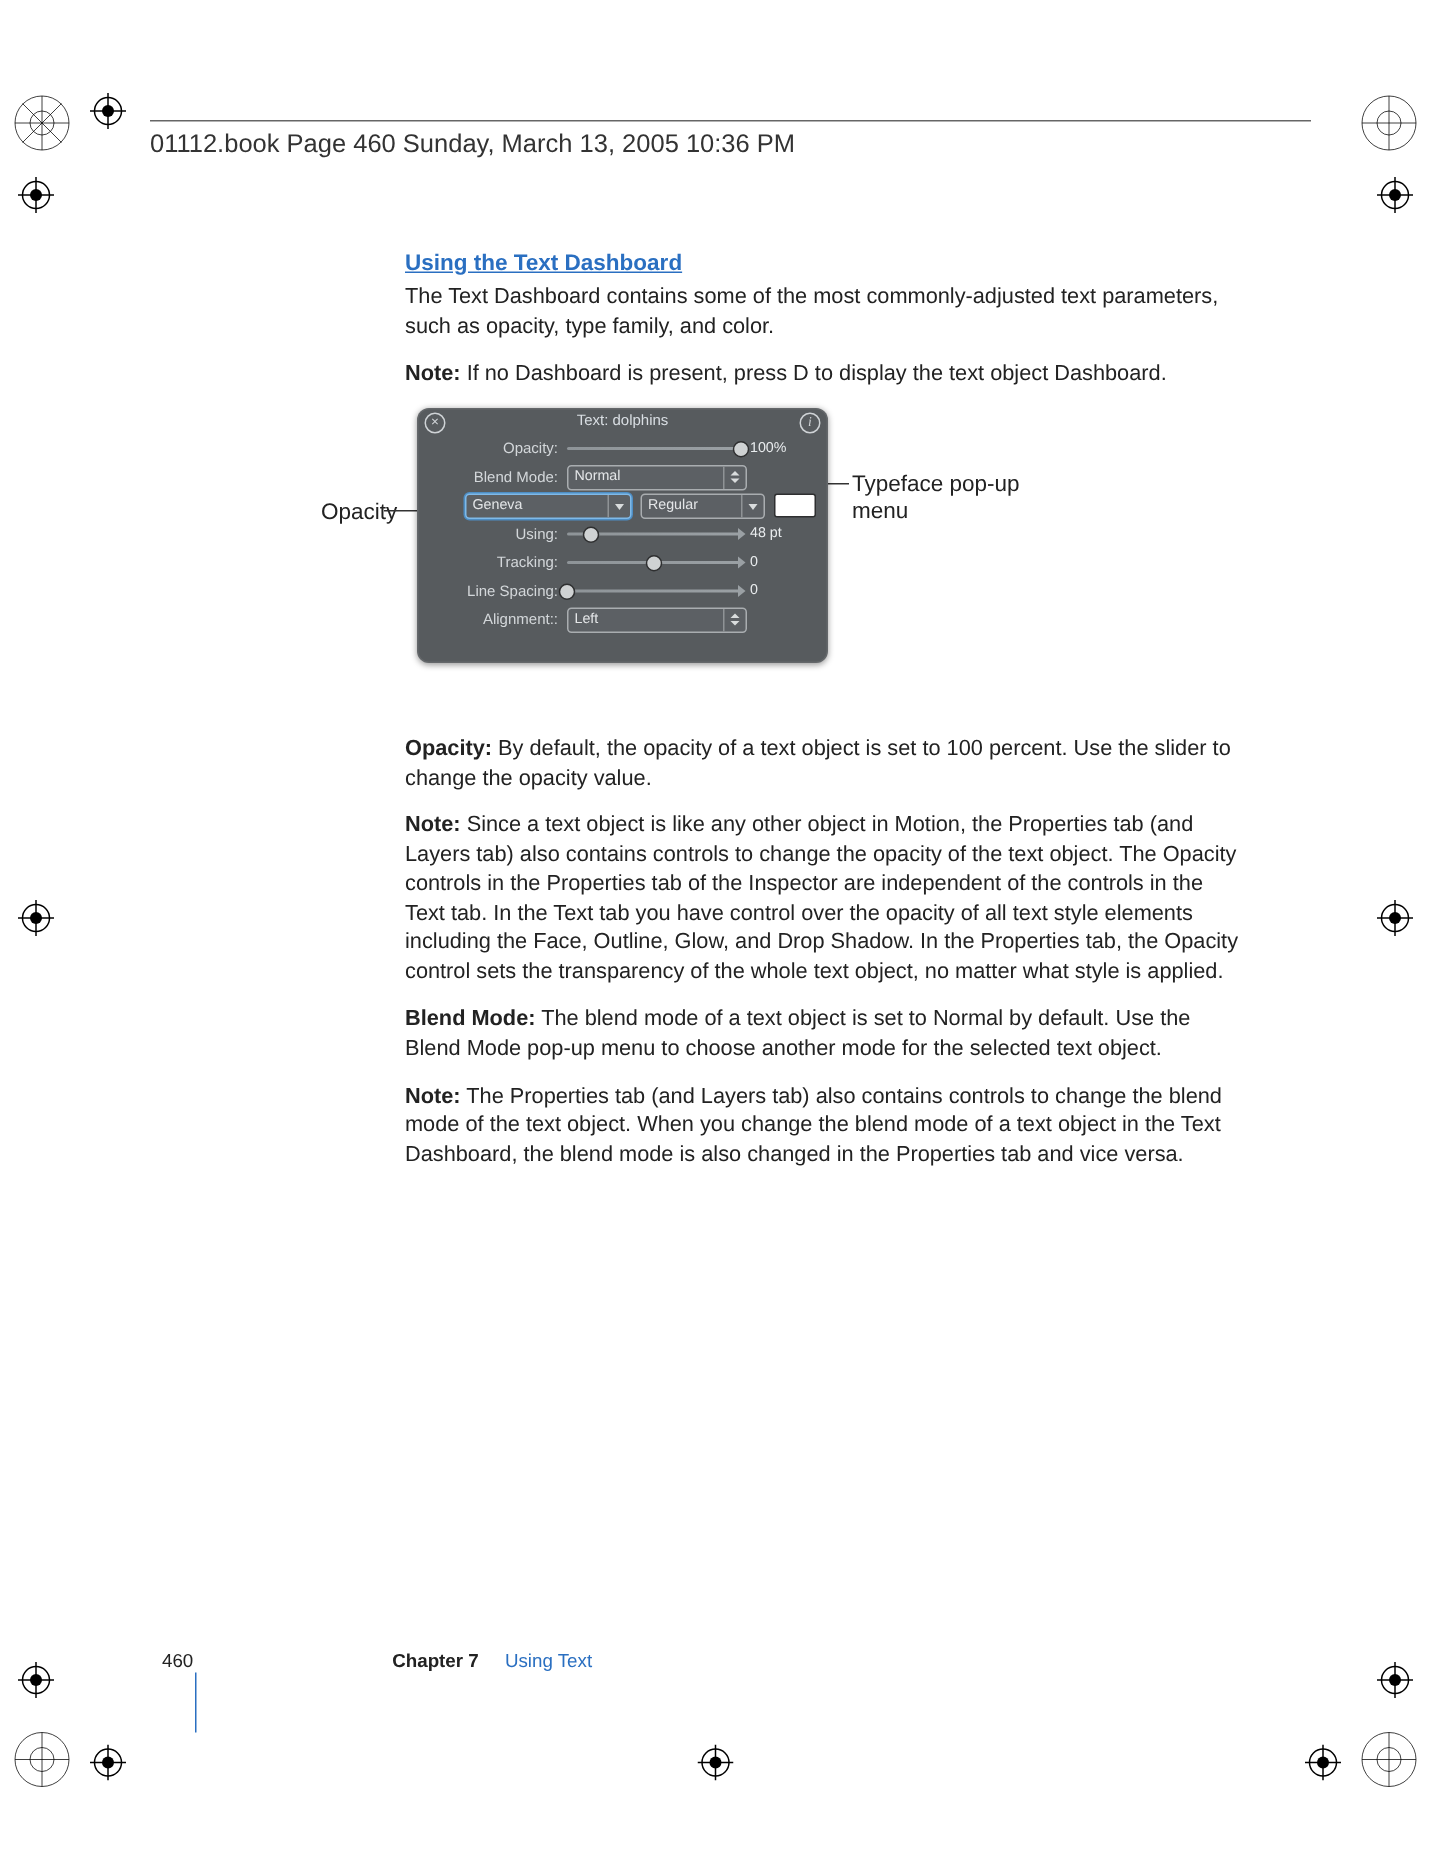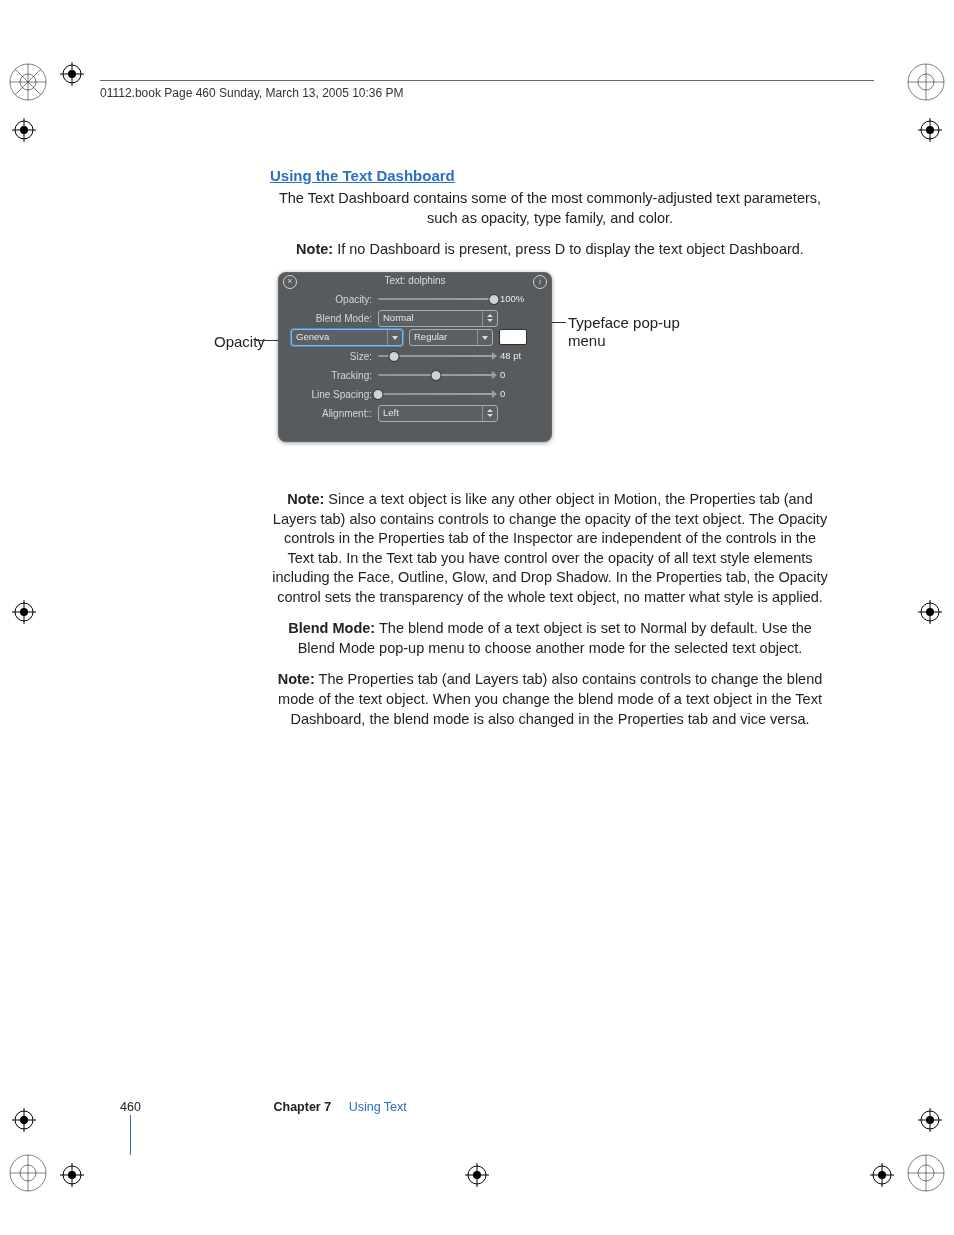--- a/index.html
+++ b/index.html
@@ -30,21 +30,21 @@
   .radial svg { width: 100%; height: 100%; }
 
   .header-rule {
     position: absolute;
     left: 100px; right: 80px; top: 80px;
     border-top: 1px solid #666;
   }
   .header-text {
     position: absolute;
     left: 100px; top: 86px;
-    font-size: 12px;
+    font-size: 17px;
     color: #333;
   }
 
   
   .content {
     position: absolute;
     left: 270px;
     top: 166px;
     width: 560px;
     font-size: 14.5px;
@@ -52,21 +52,20 @@
   }
   .content h3 {
     margin: 0 0 3px 0;
     font-size: 15px;
     font-weight: bold;
     color: #2a6fc1;
     text-decoration: underline;
   }
   .content p {
     margin: 0 0 12px 0;
-    text-align: center;
   }
   .bi { font-weight: bold; }
   .b  { font-weight: bold; }
   .key { font-family: inherit; }
 
   
   .figwrap {
     position: relative;
     height: 200px;
     margin: 6px 0 18px 0;
@@ -196,21 +195,21 @@
   }
   .leader {
     position: absolute;
     height: 1px;
     background: #333;
   }
 
   
   .footer {
     position: absolute;
-    left: 120px; top: 1100px;
+    left: 108px; top: 1100px;
     font-size: 12.5px;
   }
   .footer .pg   { display: inline-block; width: 150px; }
   .footer .chap { font-weight: bold; }
   .footer .sec  { color: #2a6fc1; margin-left: 14px; }
 
   .blue-edge {
     position: absolute;
     left: 130px; top: 1115px;
     width: 1px; height: 40px;
@@ -375,34 +374,34 @@
         </div>
 
         <div class="row">
           <span class="lab">Blend Mode:</span>
           <div class="popup dual blend">
             <span>Normal</span>
             <span class="dd"></span>
           </div>
         </div>
 
-        <div class="row" style="padding-left:13px;">
+        <div class="row" style="padding-left:32px;">
           <div class="popup noup family">
             <span>Geneva</span>
             <span class="dd"></span>
           </div>
           <div class="popup noup typeface">
             <span>Regular</span>
             <span class="dd"></span>
           </div>
           <div class="swatch"></div>
         </div>
 
         <div class="row">
-          <span class="lab">Size:</span>
+          <span class="lab">Using:</span>
           <div class="track">
             <div class="endcap"></div>
             <div class="knob" style="left:14%;"></div>
           </div>
           <span class="val">48 pt</span>
         </div>
 
         <div class="row">
           <span class="lab">Tracking:</span>
           <div class="track">
@@ -424,20 +423,24 @@
         <div class="row">
           <span class="lab">Alignment::</span>
           <div class="popup dual align">
             <span>Left</span>
             <span class="dd"></span>
           </div>
         </div>
       </div>
     </div>
 
+    <p>
+      <span class="b">Opacity:</span>
+      <span>By default, the opacity of a text object is set to 100 percent. Use the slider to change the opacity value.</span>
+    </p>
 
     <p>
       <span class="bi">Note:</span>
       <span>Since a text object is like any other object in Motion, the Properties tab (and Layers tab) also contains controls to change the opacity of the text object. The Opacity controls in the Properties tab of the Inspector are independent of the controls in the Text tab. In the Text tab you have control over the opacity of all text style elements including the Face, Outline, Glow, and Drop Shadow. In the Properties tab, the Opacity control sets the transparency of the whole text object, no matter what style is applied.</span>
     </p>
 
     <p>
       <span class="b">Blend Mode:</span>
       <span>The blend mode of a text object is set to Normal by default. Use the Blend Mode pop-up menu to choose another mode for the selected text object.</span>
     </p>

